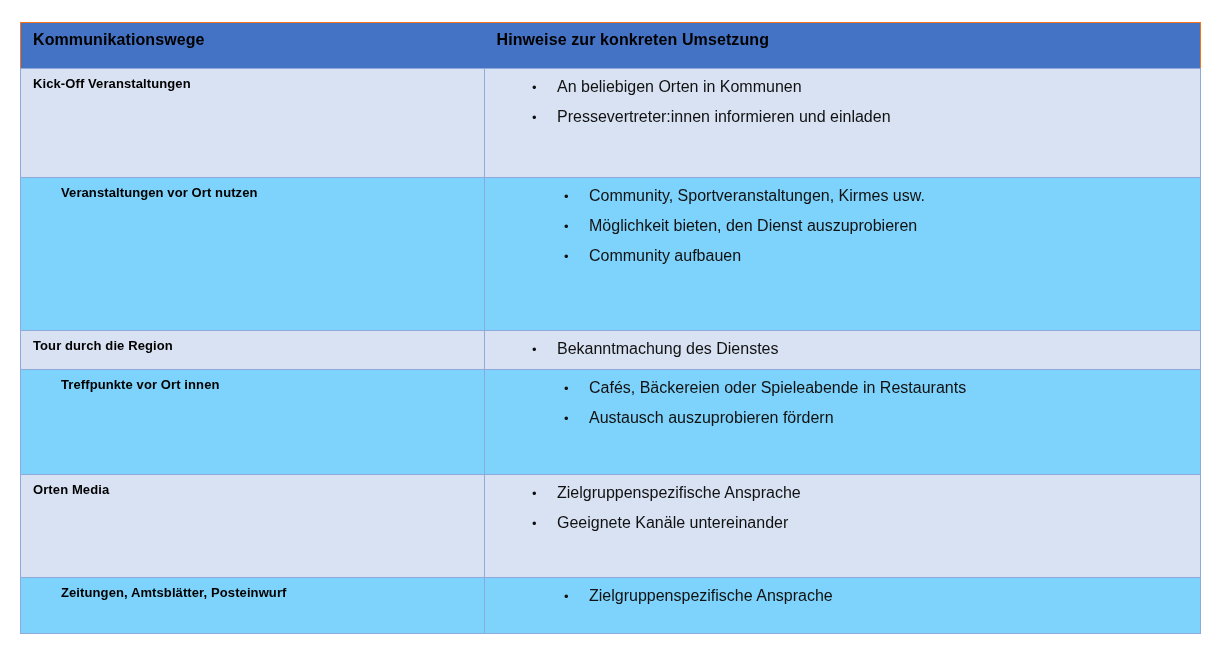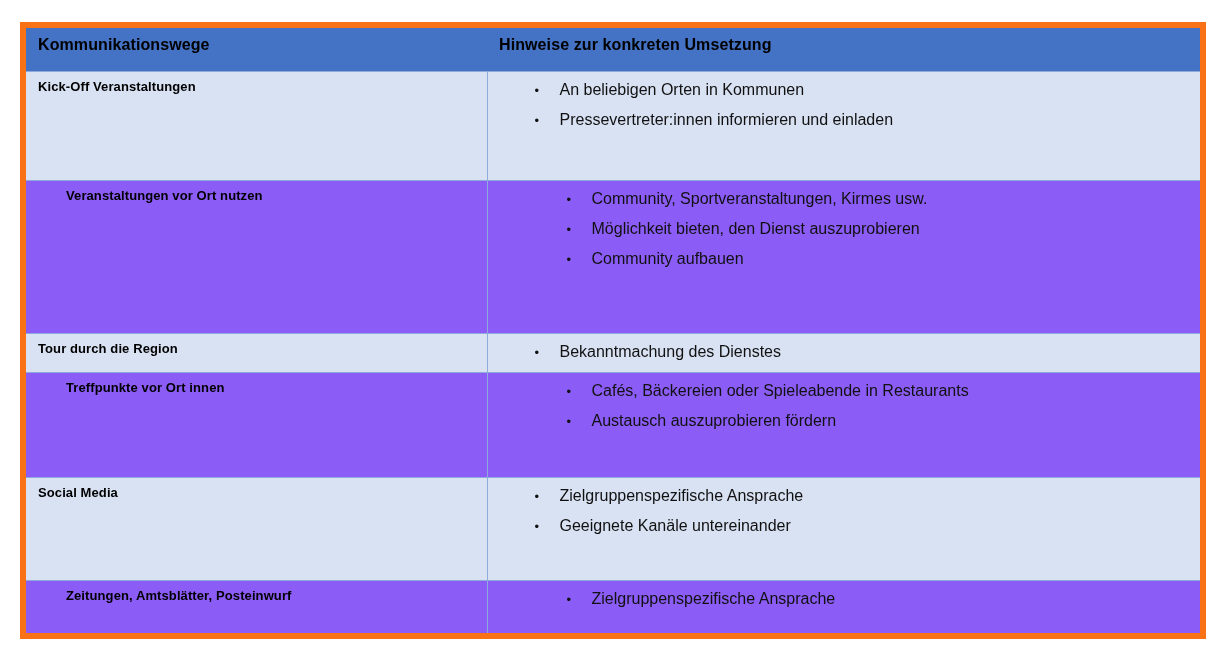--- a/index.html
+++ b/index.html
@@ -17,21 +17,21 @@
   }
   .page {
     position: absolute;
     left: 20px;
     top: 22px;
   }
   table.comm-table {
     border-collapse: collapse;
     table-layout: fixed;
     width: 1180px;
-    border: 6px solid #f97316;
+    border: 1px solid #f97316;
   }
   col.c1 { width: 464px; }
   col.c2 { width: 716px; }
   th {
     background: #4472C4;
     color: #000000;
     font-weight: bold;
     font-size: 16px;
     text-align: left;
     vertical-align: top;
@@ -44,21 +44,21 @@
     vertical-align: top;
   }
   tr.hrow { height: 46px; }
   tr.r0 { height: 109px; }
   tr.r1 { height: 153px; }
   tr.r2 { height: 39px; }
   tr.r3 { height: 105px; }
   tr.r4 { height: 103px; }
   tr.r5 { height: 56px; }
   tr.alt td { background: #D9E2F3; }
-  tr.plain td { background: #8b5cf6; padding-left: 40px; }
+  tr.plain td { background: #7dd3fc; padding-left: 40px; }
   td.channel {
     font-weight: bold;
     font-size: 13px;
     color: #000000;
     padding: 7px 12px 0 12px;
     letter-spacing: 0.1px;
   }
   td.hints {
     padding: 3px 8px 0 8px;
   }
@@ -152,21 +152,21 @@
                 <span>Cafés, Bäckereien oder Spieleabende in Restaurants</span>
               </li>
             <li>
                 <span class="blt">•</span>
                 <span>Austausch auszuprobieren fördern</span>
               </li>
           </ul>
         </td>
       </tr>
       <tr class="r4 alt">
-        <td class="channel">Social Media</td>
+        <td class="channel">Orten Media</td>
         <td class="hints">
           <ul class="hint-list">
             <li>
                 <span class="blt">•</span>
                 <span>Zielgruppenspezifische Ansprache</span>
               </li>
             <li>
                 <span class="blt">•</span>
                 <span>Geeignete Kanäle untereinander</span>
               </li>

